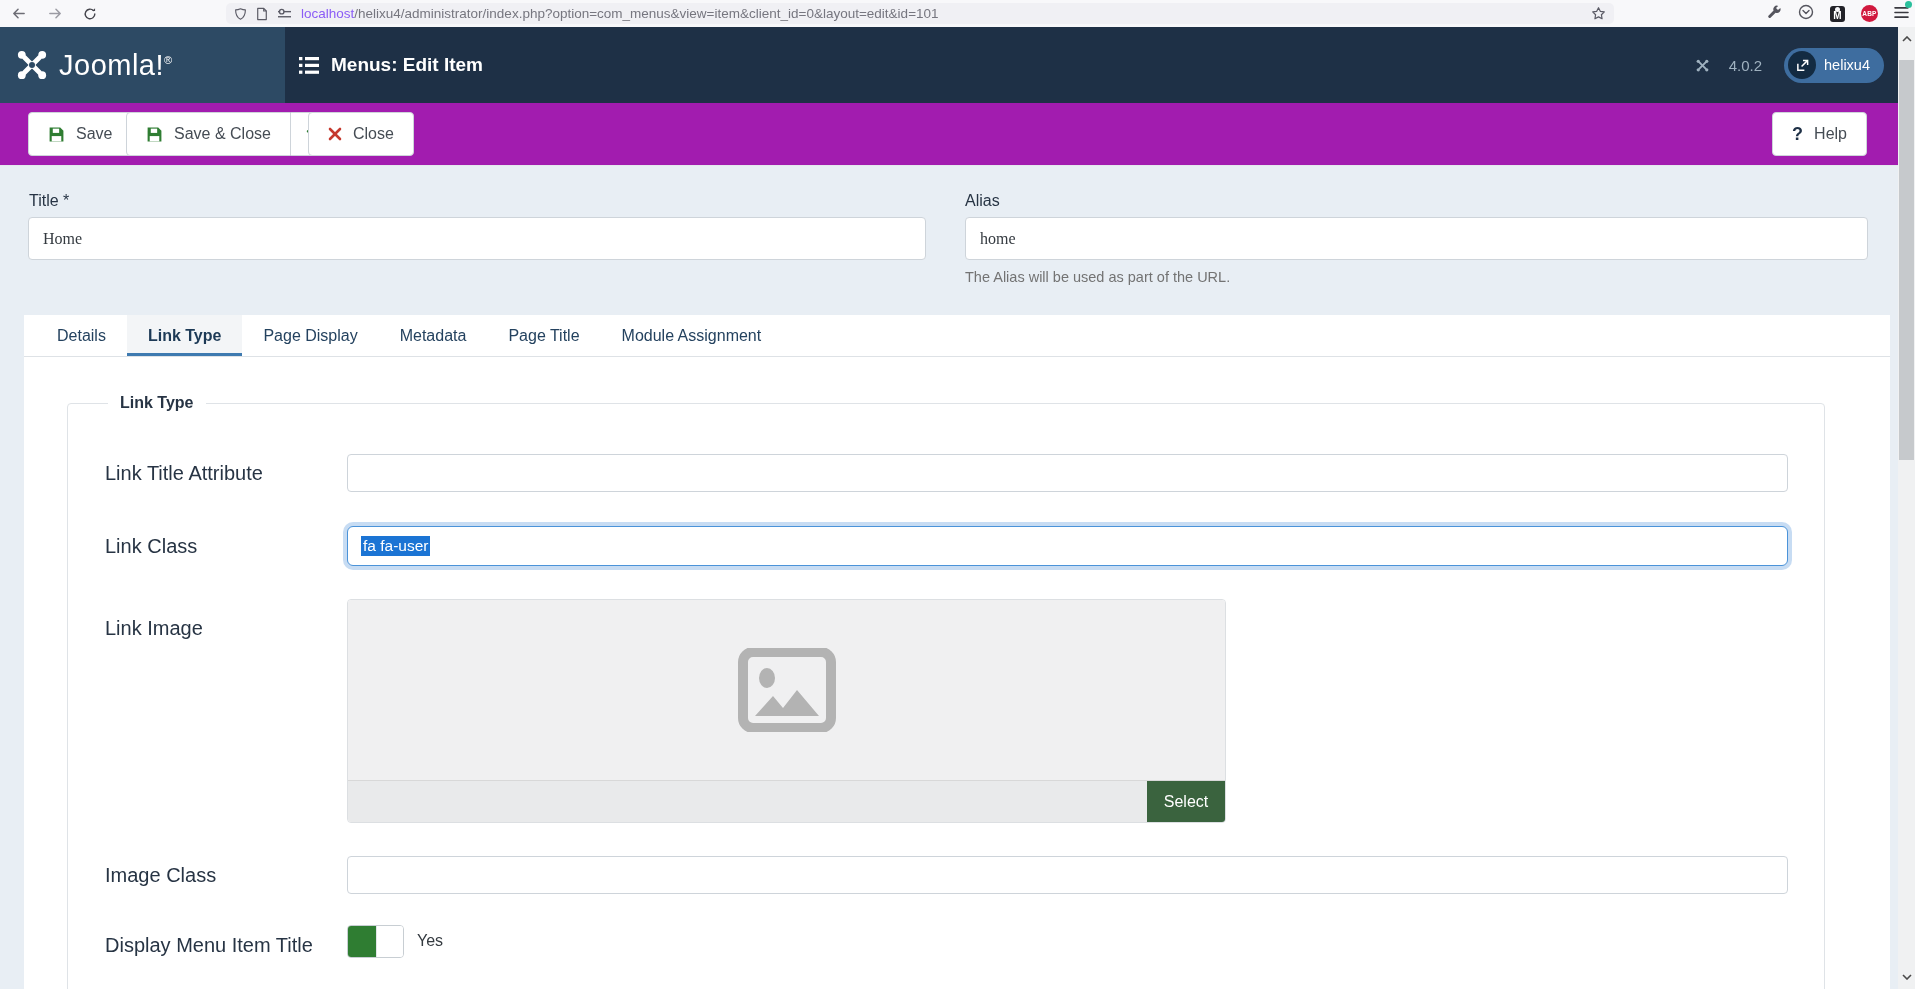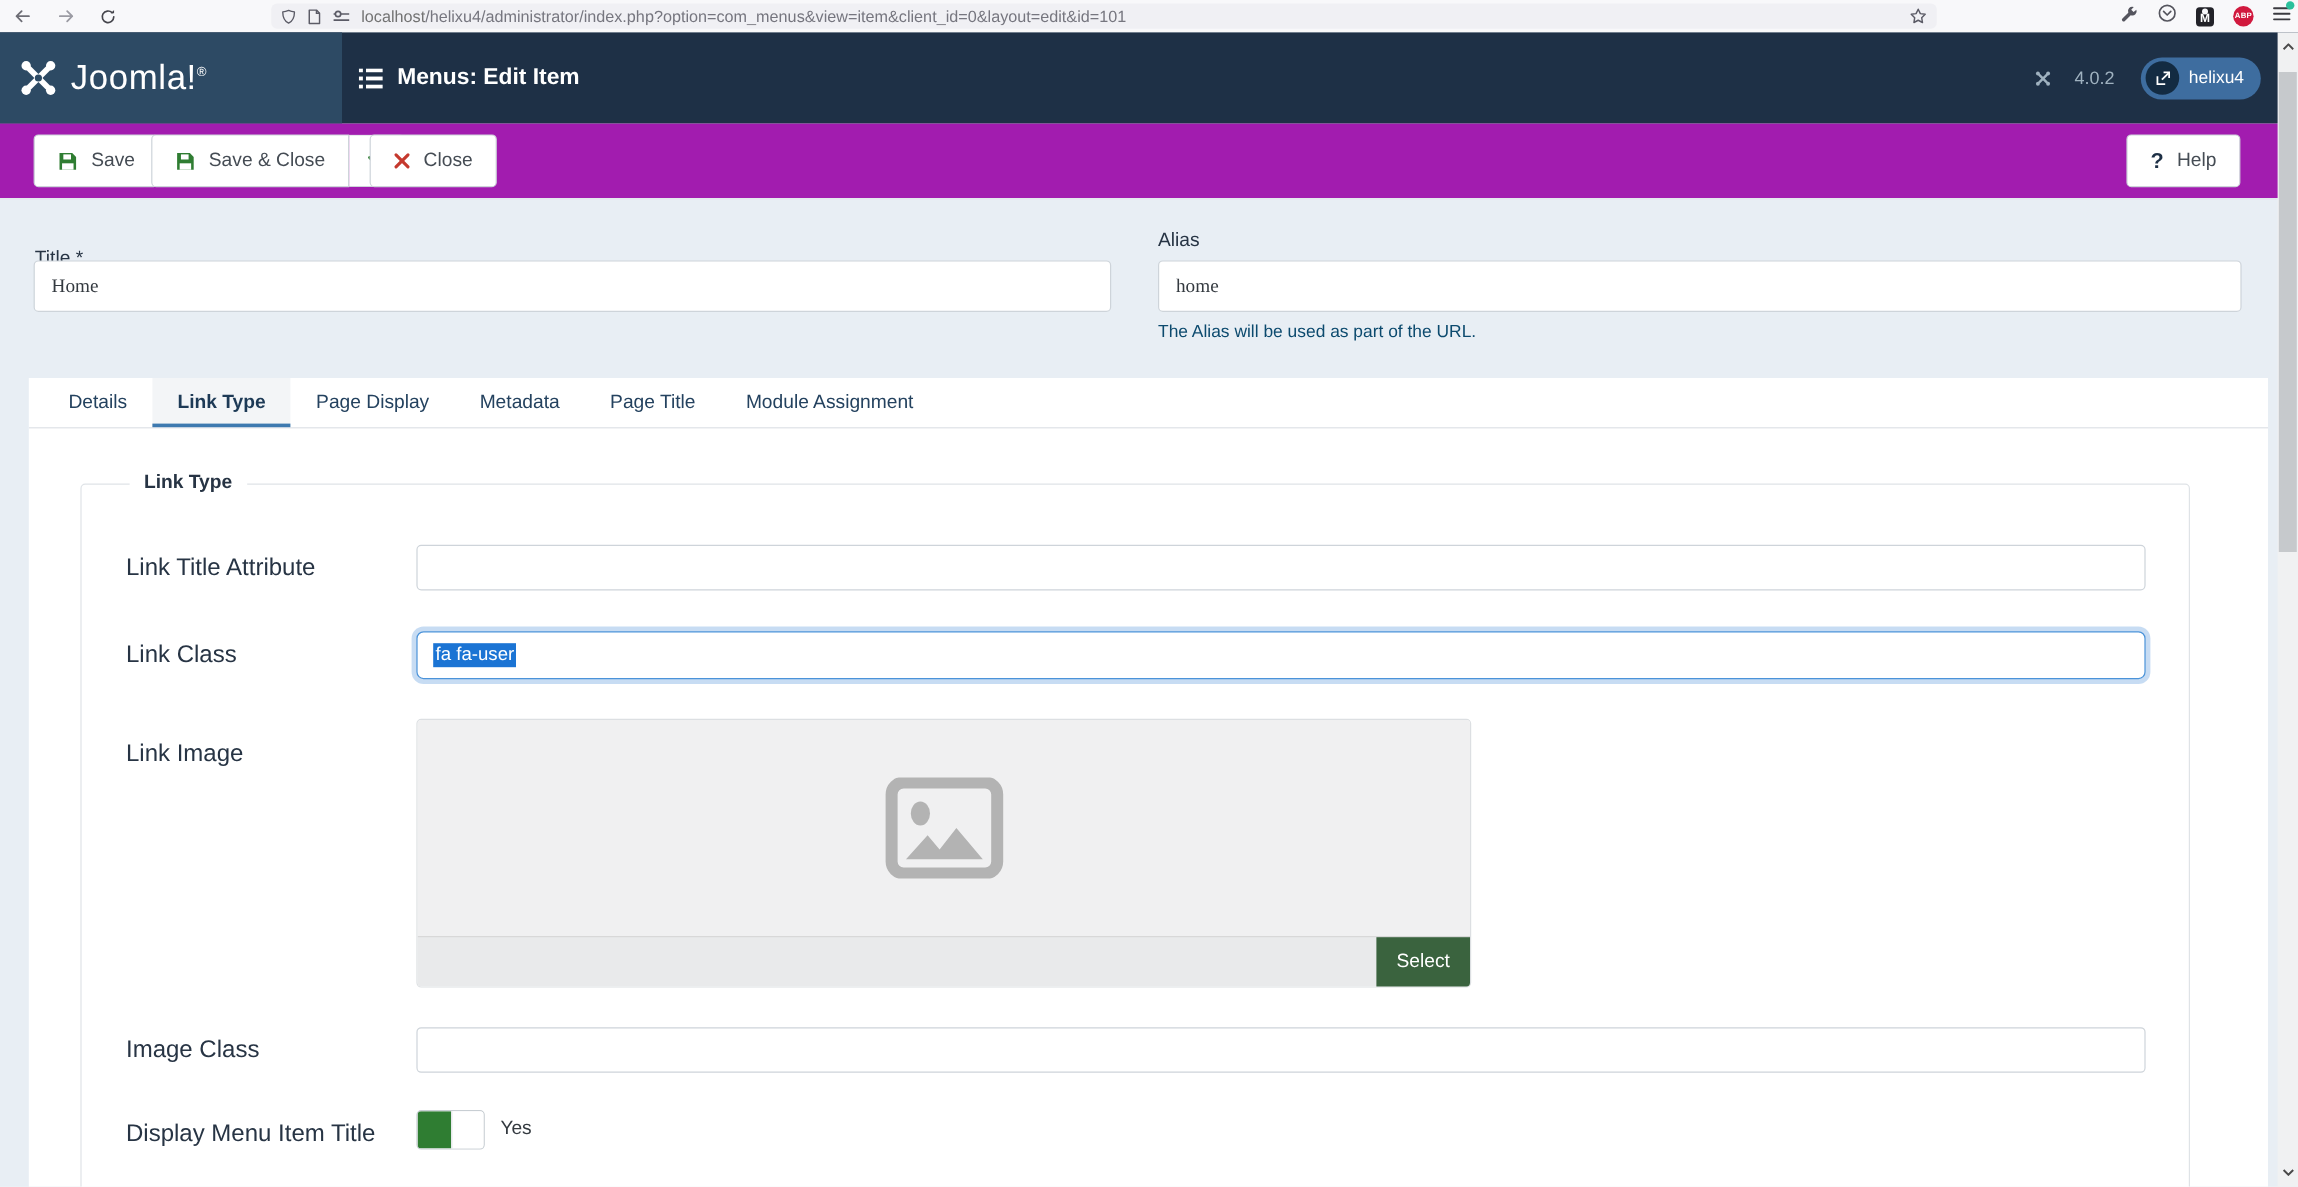--- a/index.html
+++ b/index.html
@@ -6,21 +6,21 @@
   html,body { width:1915px; height:989px; overflow:hidden; }
   body { font-family:"Liberation Sans", sans-serif; background:#e8eef4; position:relative; }
 
   
   .browser-bar { position:absolute; left:0; top:0; width:1915px; height:27px; background:#f8f8fa; display:flex; align-items:center; }
   .nav-ic { position:absolute; top:0; height:27px; width:28px; display:flex; align-items:center; justify-content:center; }
   .nav-back { left:4px; } .nav-fwd { left:41px; } .nav-reload { left:76px; }
   .url-bar { position:absolute; left:226px; top:3px; width:1388px; height:21px; background:#f0f0f4; border-radius:5px; display:flex; align-items:center; padding:0 8px; }
   .url-bar .uic { margin-right:9px; display:flex; align-items:center; }
   .url-text { font-size:13.5px; color:#76767f; white-space:nowrap; overflow:hidden; flex:1; }
-  .url-text .host { color:#737373;text-align:right; }
+  .url-text .host { color:#8b5cf6;text-align:right; }
   .url-star { margin-left:auto; display:flex; align-items:center; }
   .right-ics { position:absolute; right:6px; top:0; height:27px; display:flex; align-items:center; gap:16px; }
   .abp-badge { width:17px; height:17px; border-radius:50%; background:#d1193e; color:#fff; font-size:6.5px; font-weight:bold; display:flex; align-items:center; justify-content:center; letter-spacing:.2px; }
   .m-ext { width:15px; height:16px; background:#222228; border-radius:3px; color:#fff; font-size:10px; font-weight:bold; display:flex; align-items:flex-end; justify-content:center; line-height:12px; position:relative; }
   .m-ext:before { content:""; position:absolute; top:1px; left:50%; margin-left:-2.5px; width:5px; height:5px; border-radius:50%; background:#f8f8fa; }
   .menu-ic { position:relative; }
   .menu-dot { position:absolute; right:-3px; top:-4px; width:7px; height:7px; border-radius:50%; background:#2bc09c; }
 
   
   .jheader { position:absolute; left:0; top:27px; width:1915px; height:76px; background:#1e3046; }
@@ -41,26 +41,26 @@
   .split .seg { height:44px; display:inline-flex; align-items:center; gap:11px; background:#fff; border:1px solid #ced4da; font-size:16px; color:#454c54; padding:0 19px; }
   .split .seg-main { border-radius:4px 0 0 4px; }
   .split .seg-caret { border-left:none; border-radius:0 4px 4px 0; padding:0 15px; }
   .btn-close { left:308px; }
   .btn-help { left:auto; right:48px; }
   .qmark { color:#1e3046; font-weight:bold; font-size:18px; }
 
   
   .content { position:absolute; left:0; top:166px; width:1915px; height:823px; background:#e8eef4; }
   .flabel { font-size:16px; color:#273444; }
-  .lbl-title { position:absolute; left:29px; top:41px; }
+  .lbl-title { position:absolute; left:29px; top:26px; }
   .lbl-alias { position:absolute; left:965px; top:26px; }
   .tinput { position:absolute; height:43px; background:#fff; border:1px solid #ced4da; border-radius:4px; padding:0 14px; font-size:16px; color:#343a40; font-family:Liberation Serif, serif; }
   .inp-title { left:28px; top:51px; width:898px; }
   .inp-alias { left:965px; top:51px; width:903px; }
-  .alias-help { position:absolute; left:965px; top:103px; font-size:14.5px; color:#0c4a6e; }
+  .alias-help { position:absolute; left:965px; top:103px; font-size:14.5px; color:#737373; }
 
   
   .card { position:absolute; left:24px; top:149px; width:1866px; height:674px; background:#fff; overflow:hidden; }
   .tabs { display:flex; height:42px; border-bottom:1px solid #dee2e6; padding-left:12px; }
   .tab { padding:0 21px; line-height:41px; font-size:16px; color:#24425f; }
   .tab.active { background:#f3f5f7; border-bottom:3px solid #3e7ab0; font-weight:bold; color:#1d3a56; }
 
   
   .fset { position:absolute; left:43px; top:88px; width:1758px; height:700px; border:1px solid #dfe3e7; border-radius:4px; background:#fff; }
   .legend { position:absolute; left:40px; top:-10px; background:#fff; padding:0 12px; font-size:16px; font-weight:bold; color:#273444; }

